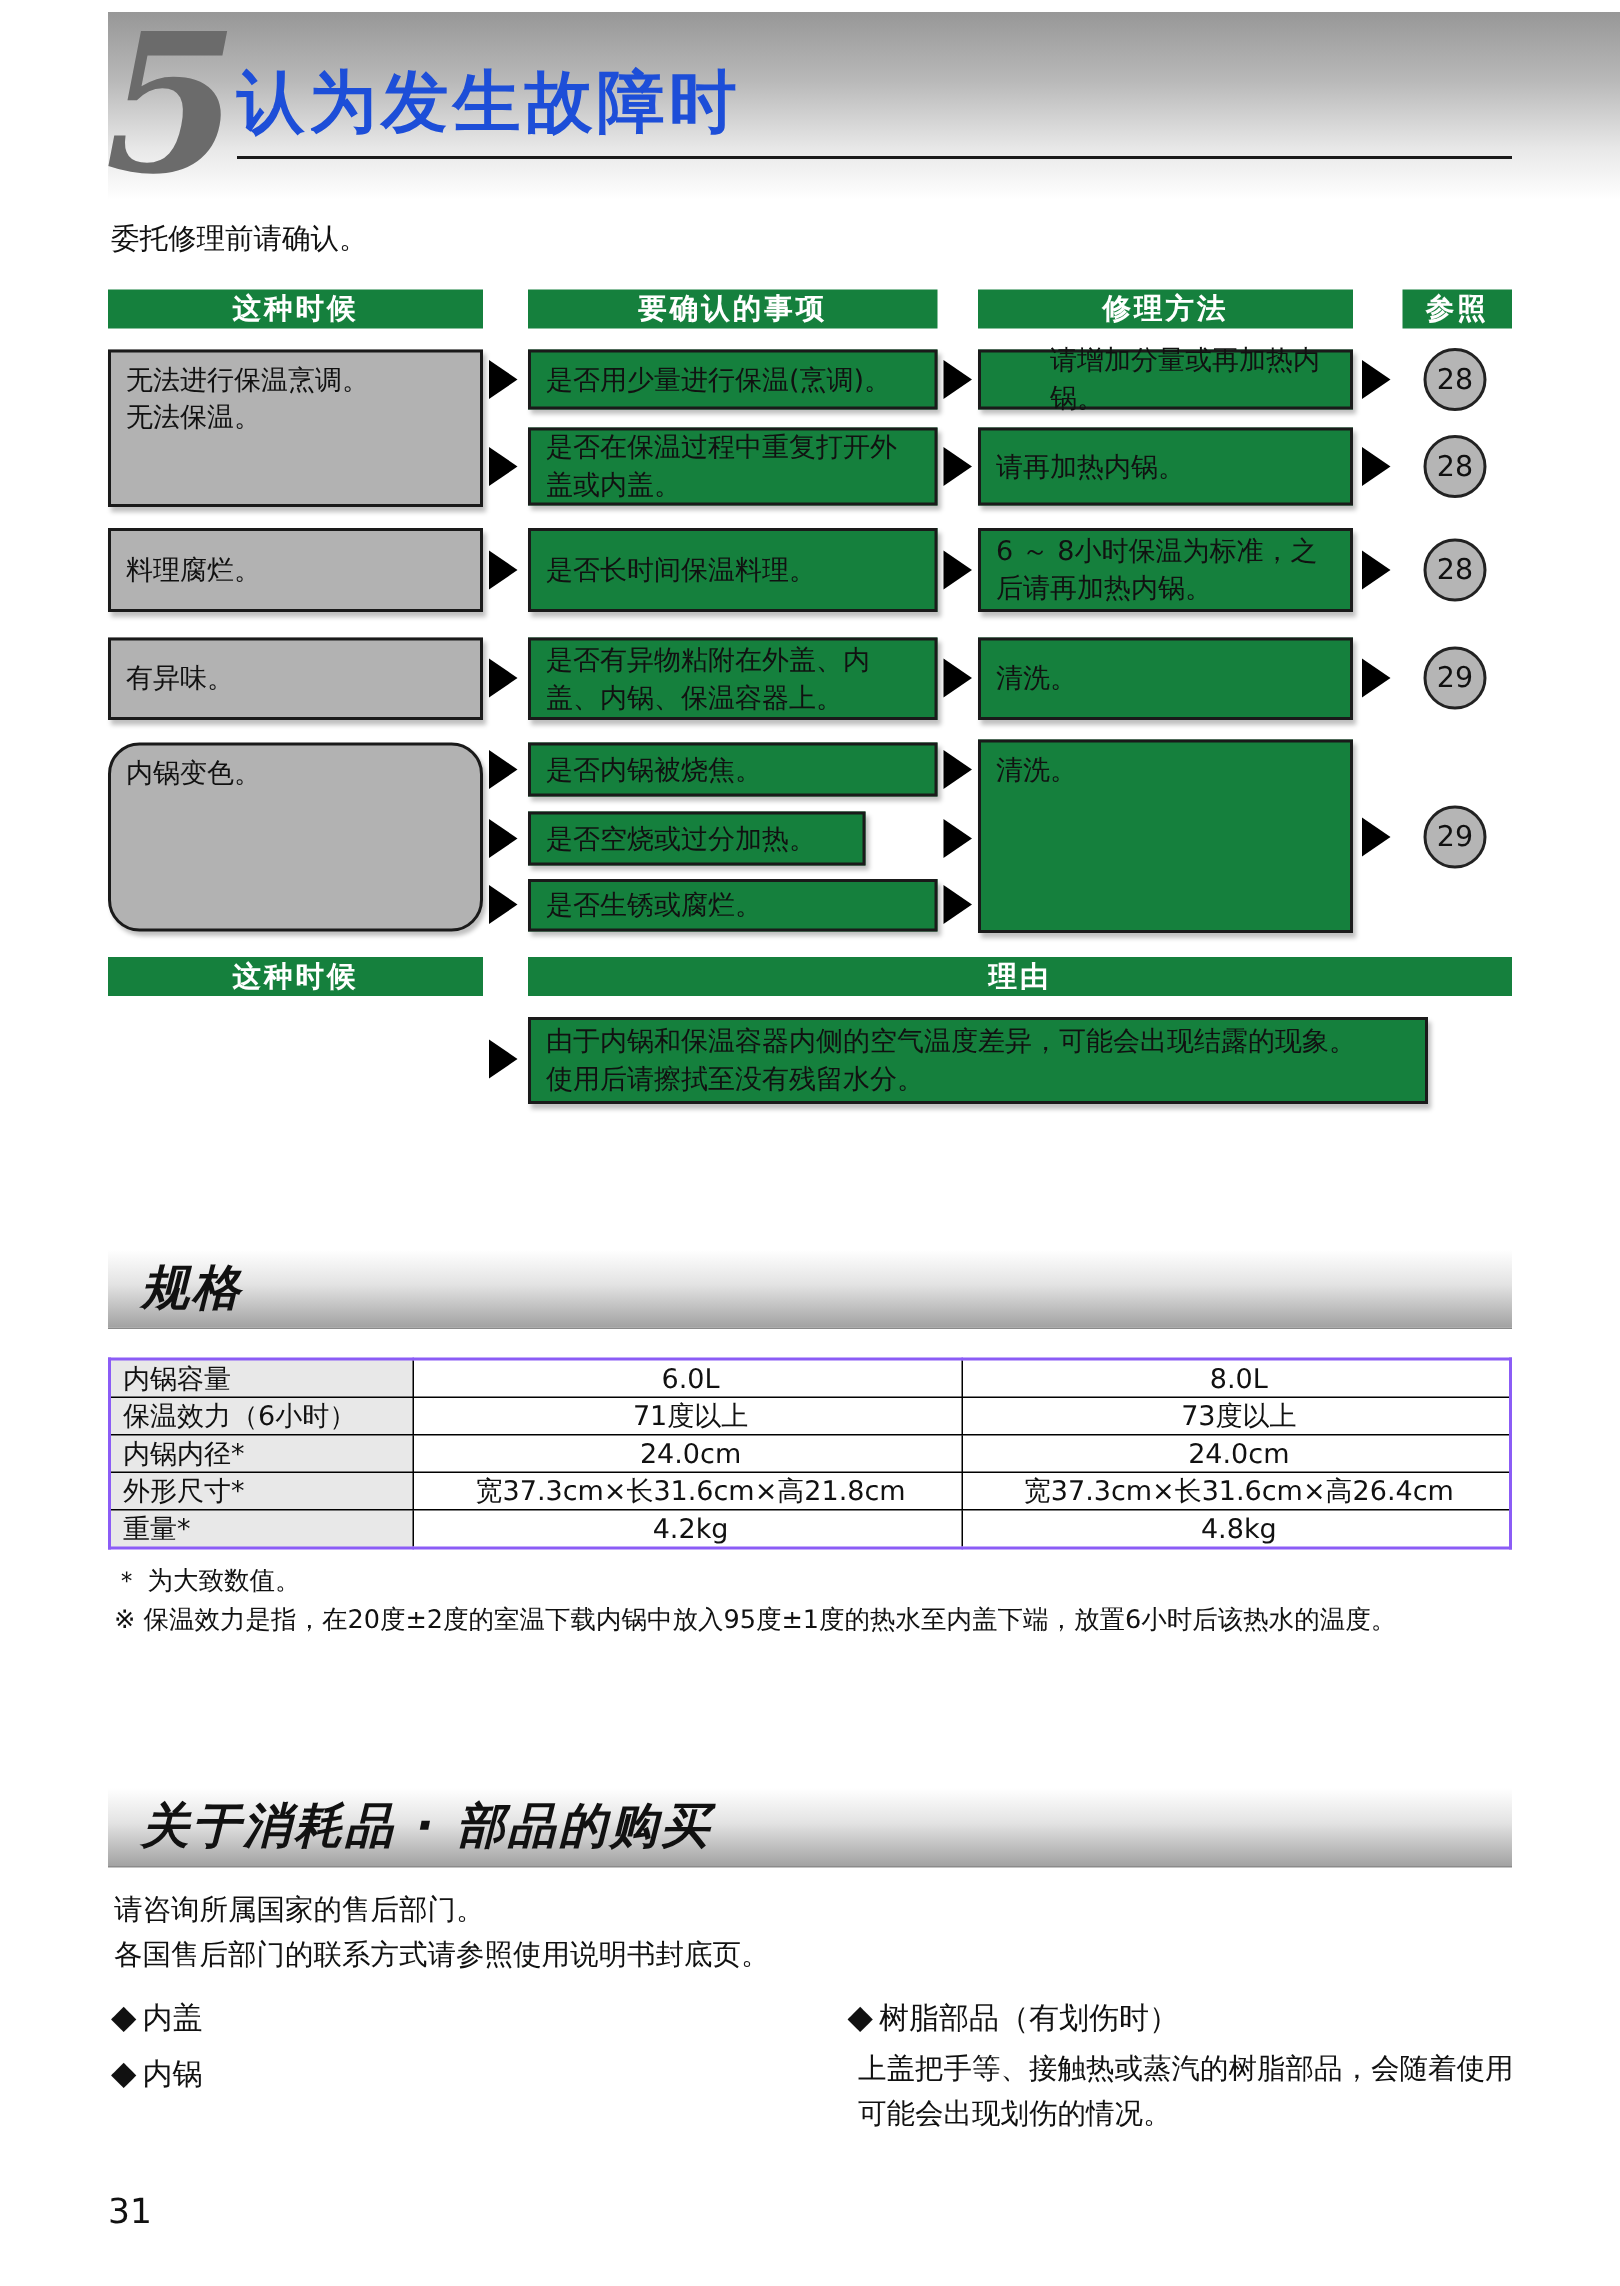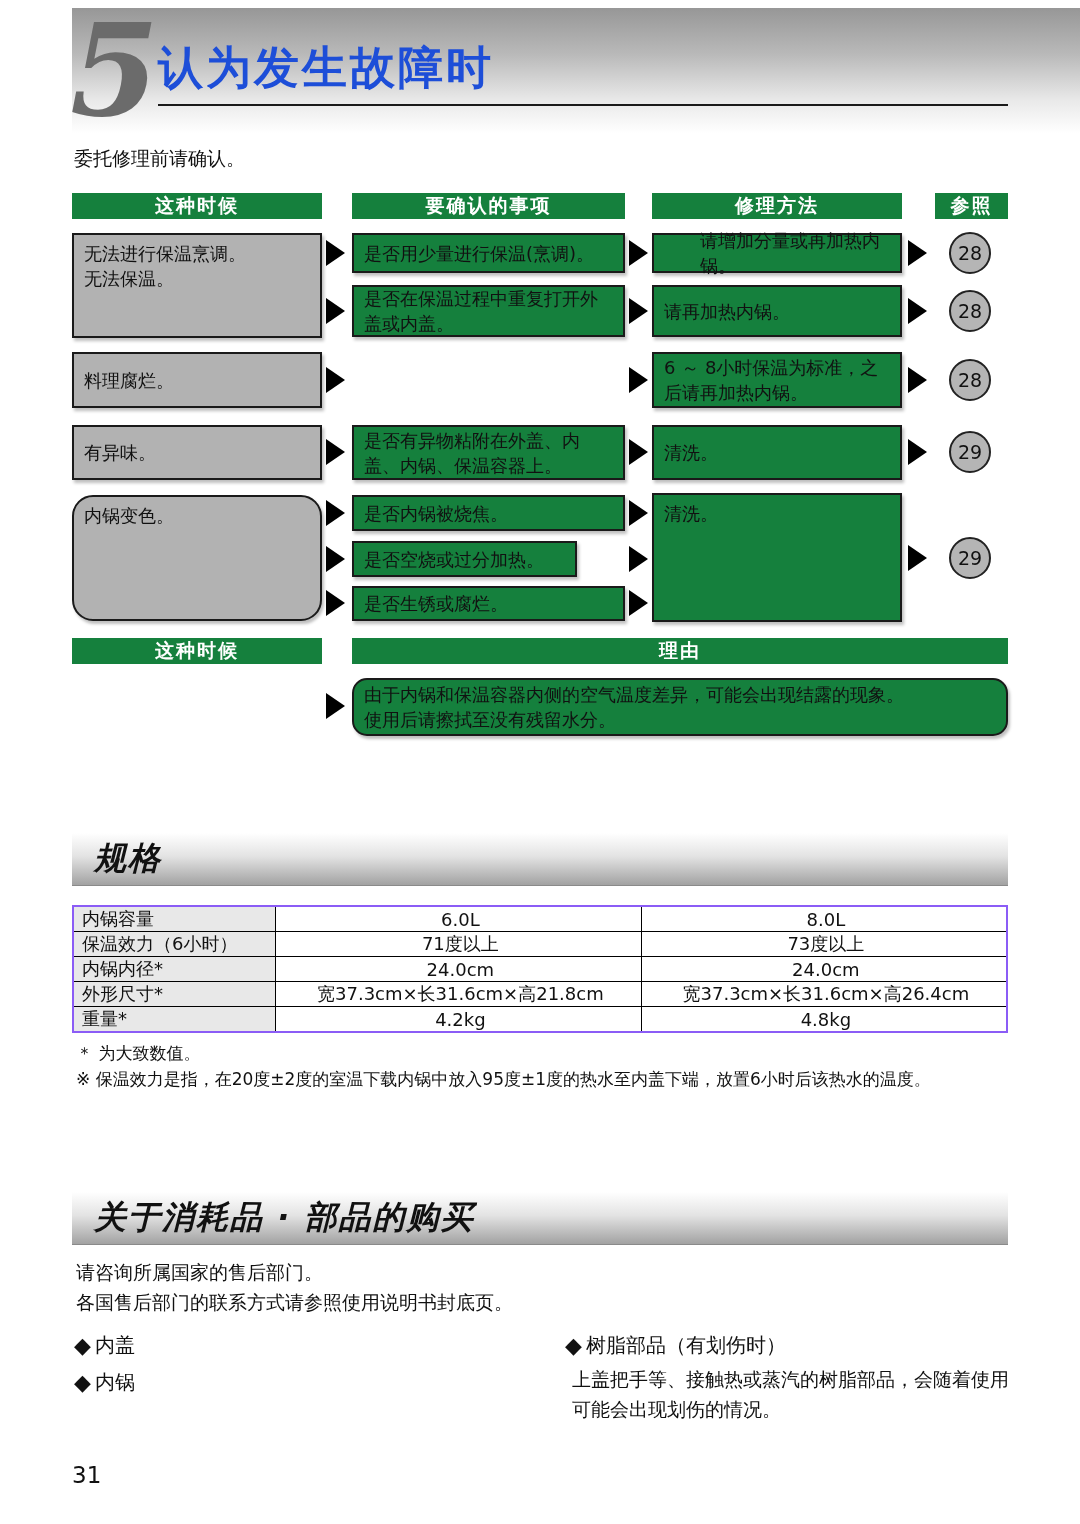--- a/index.html
+++ b/index.html
@@ -73,20 +73,21 @@
 
   <div class="arrow" style="left:254px;top:108px;"></div>
   <div class="wbox" style="left:280px;top:95px;width:273px;height:52px;">是否在保温过程中重复打开外盖或内盖。</div>
   <div class="arrow" style="left:557px;top:108px;"></div>
   <div class="wbox" style="left:580px;top:95px;width:250px;height:52px;">请再加热内锅。</div>
   <div class="arrow" style="left:836px;top:108px;"></div>
   <div class="circle" style="left:877px;top:100px;">28</div>
 
   <div class="gbox" style="left:0;top:162px;width:250px;height:56px;">料理腐烂。</div>
   <div class="arrow" style="left:254px;top:177px;"></div>
+  <div class="wbox" style="left:280px;top:162px;width:273px;height:56px;">是否长时间保温料理。</div>
   <div class="arrow" style="left:557px;top:177px;"></div>
   <div class="wbox" style="left:580px;top:162px;width:250px;height:56px;">6 ～ 8小时保温为标准，之后请再加热内锅。</div>
   <div class="arrow" style="left:836px;top:177px;"></div>
   <div class="circle" style="left:877px;top:169px;">28</div>
 
   <div class="gbox" style="left:0;top:235px;width:250px;height:55px;">有异味。</div>
   <div class="arrow" style="left:254px;top:249px;"></div>
   <div class="wbox" style="left:280px;top:235px;width:273px;height:55px;">是否有异物粘附在外盖、内盖、内锅、保温容器上。</div>
   <div class="arrow" style="left:557px;top:249px;"></div>
   <div class="wbox" style="left:580px;top:235px;width:250px;height:55px;">清洗。</div>
@@ -103,21 +104,21 @@
   <div class="arrow" style="left:254px;top:400px;"></div>
   <div class="wbox" style="left:280px;top:396px;width:273px;height:35px;">是否生锈或腐烂。</div>
   <div class="arrow" style="left:557px;top:400px;"></div>
   <div class="wbox top" style="left:580px;top:303px;width:250px;height:129px;">清洗。</div>
   <div class="arrow" style="left:836px;top:355px;"></div>
   <div class="circle" style="left:877px;top:347px;">29</div>
 
   <div class="bar" style="left:0;top:448px;width:250px;">这种时候</div>
   <div class="bar" style="left:280px;top:448px;width:656px;">理由</div>
   <div class="arrow" style="left:254px;top:503px;"></div>
-  <div class="wbox" style="left:280px;top:488px;width:656px;height:58px;border-radius:15px;">由于内锅和保温容器内侧的空气温度差异，可能会出现结露的现象。
+  <div class="wbox" style="left:280px;top:488px;width:600px;height:58px;">由于内锅和保温容器内侧的空气温度差异，可能会出现结露的现象。
 使用后请擦拭至没有残留水分。</div>
 </div>
 
 <div class="abs band-sec" style="left:72px;top:833px;width:936px;height:52px;">
   <span class="sec-title">规格</span>
 </div>
 
 <table class="spec">
   <tbody>
     <tr>

